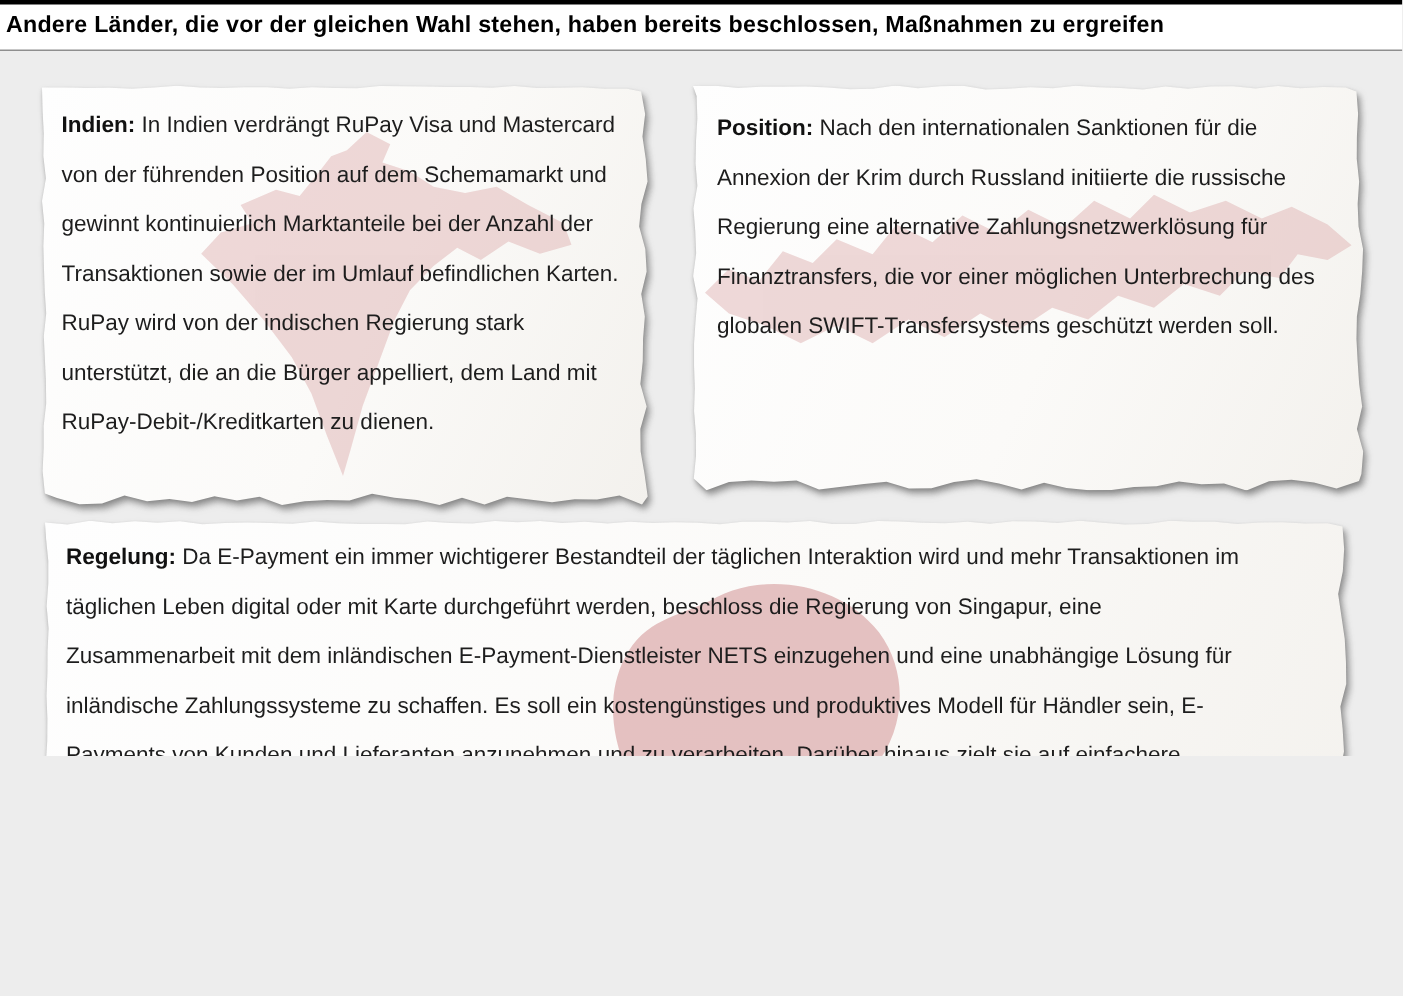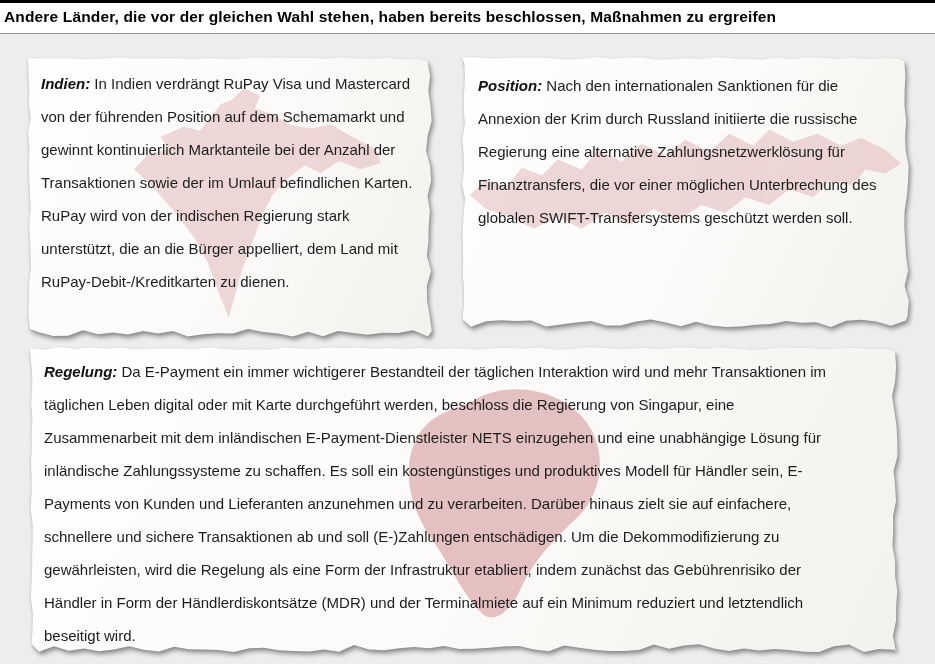--- a/index.html
+++ b/index.html
@@ -1,17 +1,17 @@
 <!DOCTYPE html>
 <html lang="de" style="--page-bg: #ededed; --header-bg: #ffffff; --rule-top: #000000; --rule-bottom: #8f8f8f; --paper: #fbfaf8; --map-pink: #dfb3b3; --text: #1d1d1d;"><head>
 <meta charset="utf-8">
 <style>
   html,body{margin:0;padding:0;background:#ededed;}
   .canvas{
-    position:relative;width:935px;height:664px;overflow:hidden;
+    position:relative;width:935px;height:504px;overflow:hidden;
     background:var(--page-bg,#ededed);
     font-family:"Liberation Sans",sans-serif;
   }
   
   .hdr{position:absolute;top:0;left:0;width:935px;height:34px;background:var(--header-bg,#fff);}
   .rule-top{position:absolute;top:0;left:0;width:100%;height:3px;background:var(--rule-top,#000);}
   .hdr h1{
     margin:0;padding:8px 4px 0 4px;
     font-size:15.5px;line-height:18px;font-weight:bold;color:#000;
     letter-spacing:.15px;white-space:nowrap;
@@ -26,21 +26,21 @@
   .paper-inner{
     position:relative;width:100%;height:100%;overflow:hidden;
     background:linear-gradient(115deg,#fefefe 0%,var(--paper,#fbfaf8) 55%,#f3f1ed 100%);
   }
   .map{position:absolute;pointer-events:none;}
   .map path{fill:var(--map-pink,#dfb3b3);}
   .body{
     position:relative;margin:0;
     font-size:15px;line-height:33px;color:var(--text,#1d1d1d);
   }
-  .country{font-weight:bold;color:#111;font-style:italic;}
+  .country{font-weight:bold;color:#111;}
 
   .card-indien{left:28px;top:57px;width:404px;height:280px;}
   .card-indien .body{padding:10px 16px 0 13px;}
   .card-indien .map{left:23%;top:11%;width:65%;height:87%;opacity:.5;}
 
   .card-russland{left:462px;top:57px;width:448px;height:270px;}
   .card-russland .body{padding:12px 22px 0 16px;}
   .card-russland .map{left:1%;top:22%;width:98%;height:66%;opacity:.5;}
 
   .card-singapur{left:30px;top:347px;width:868px;height:305px;}

